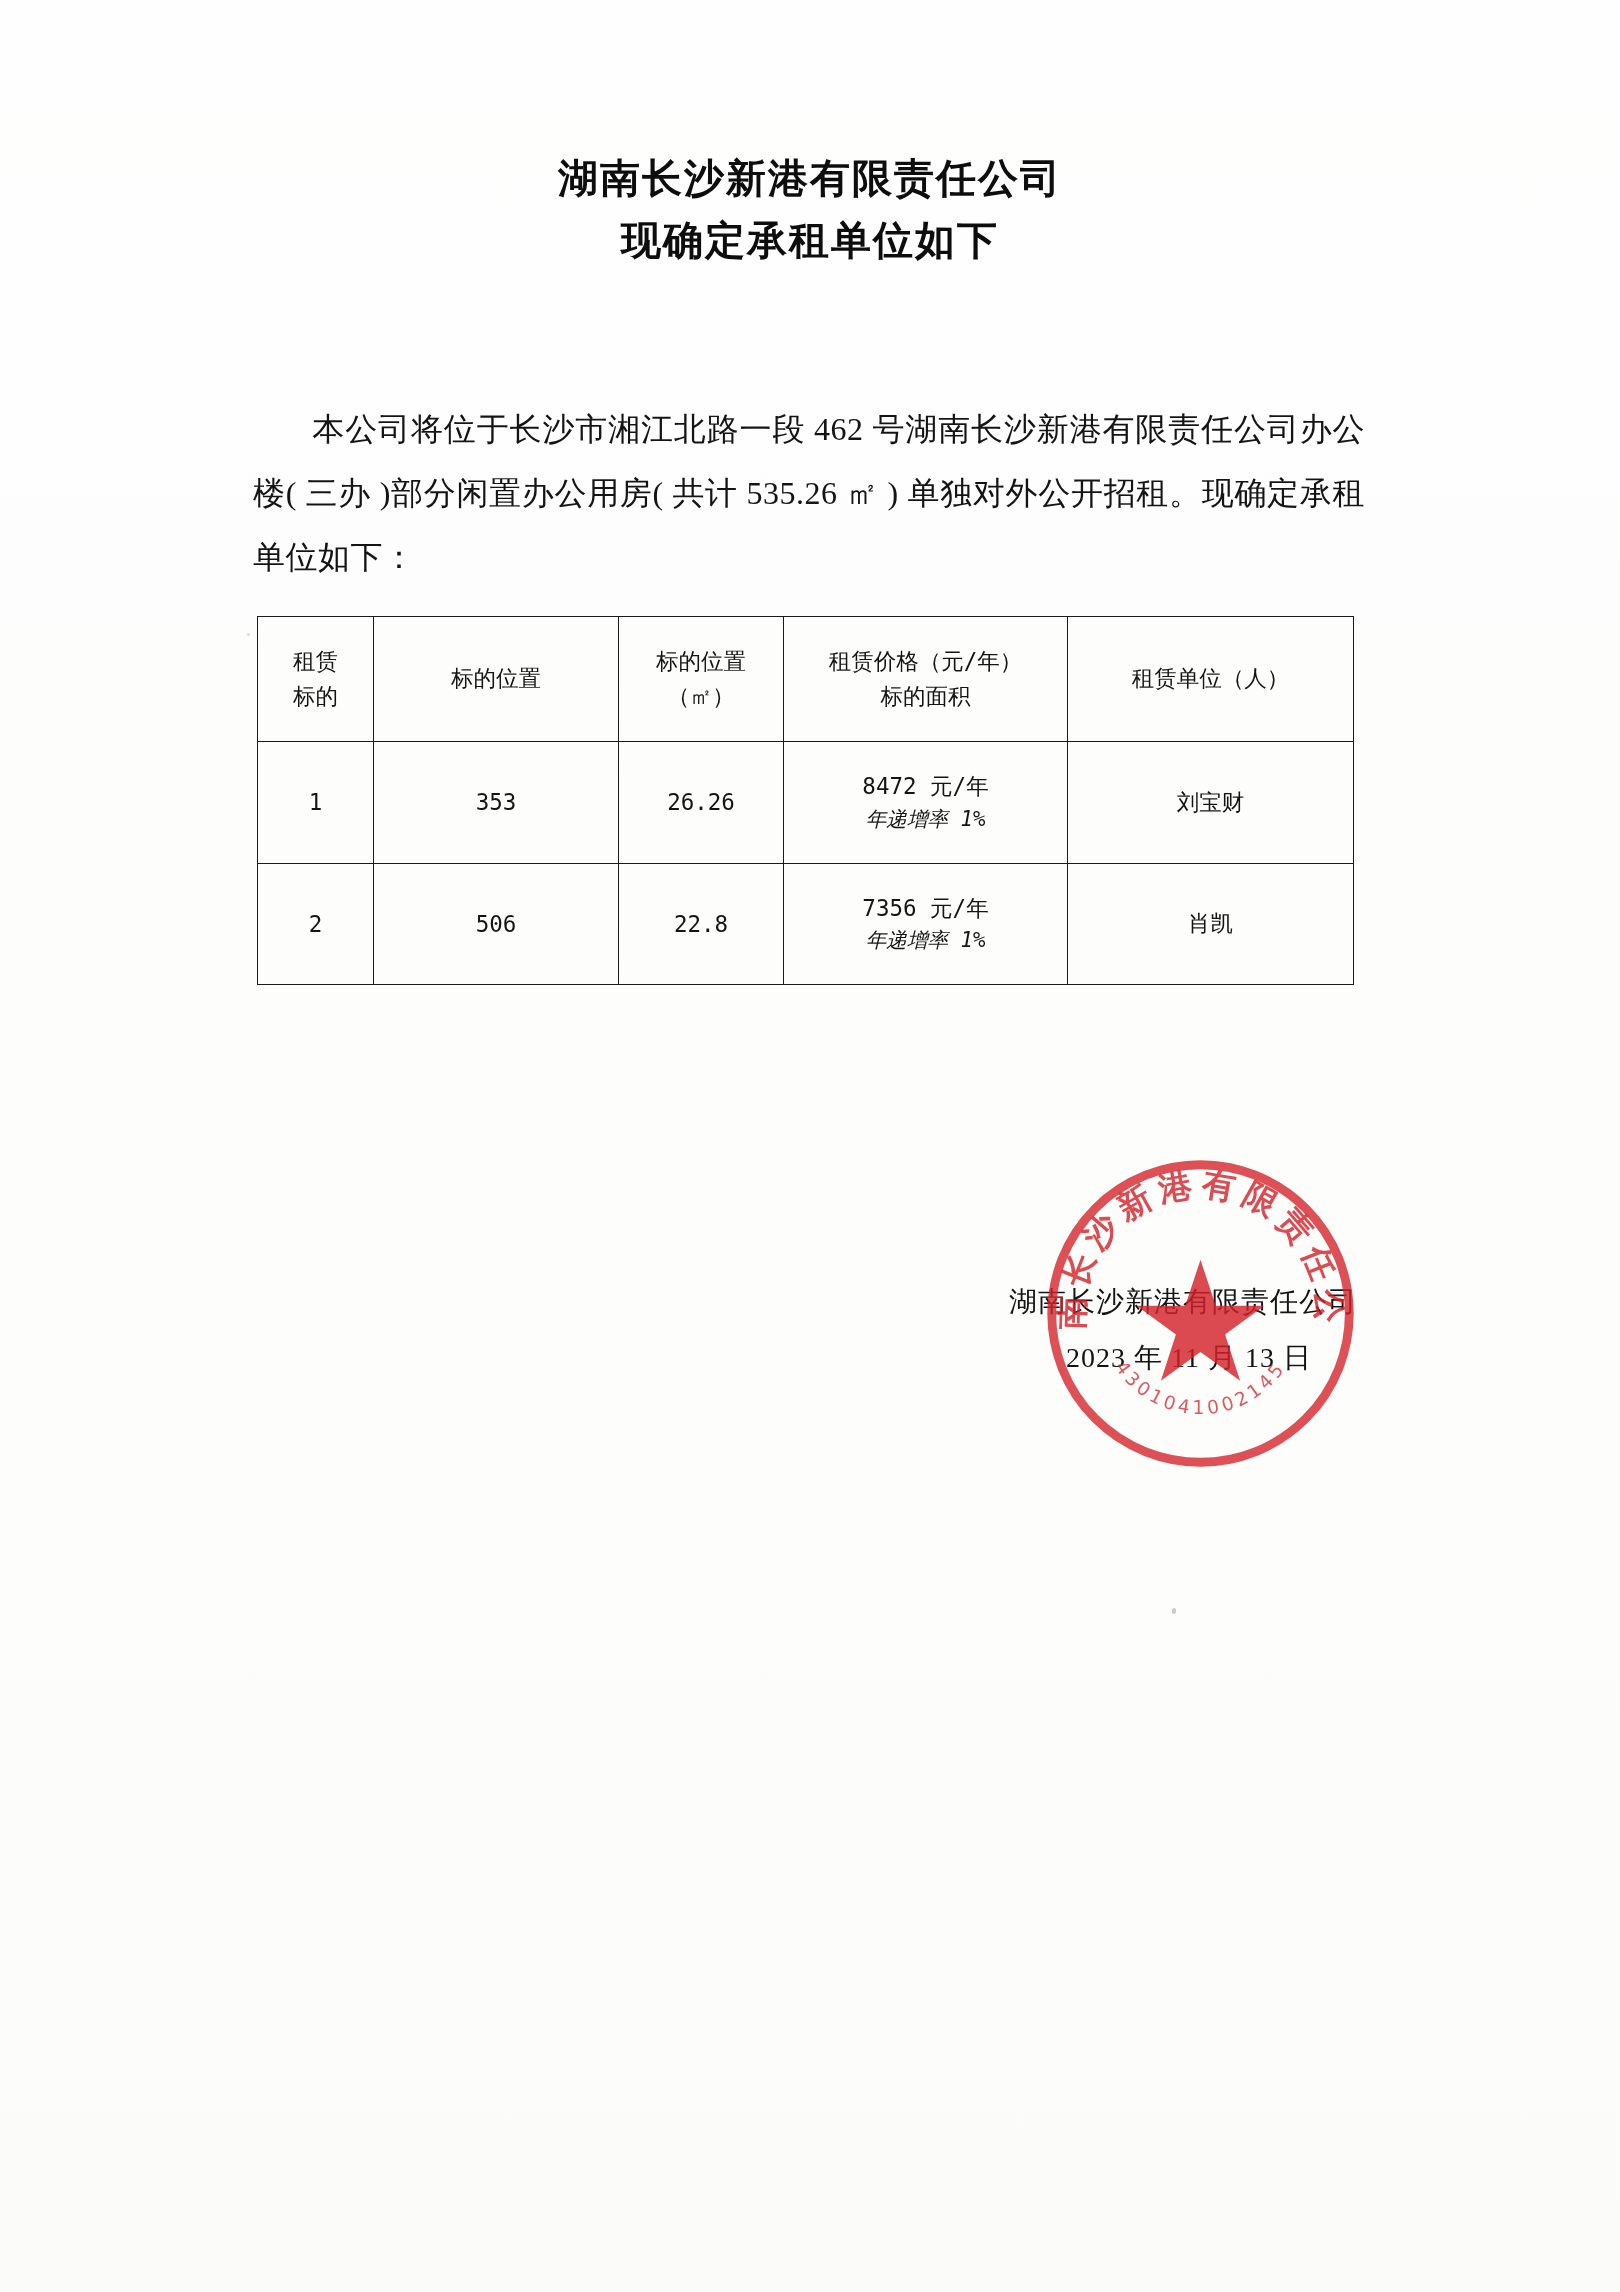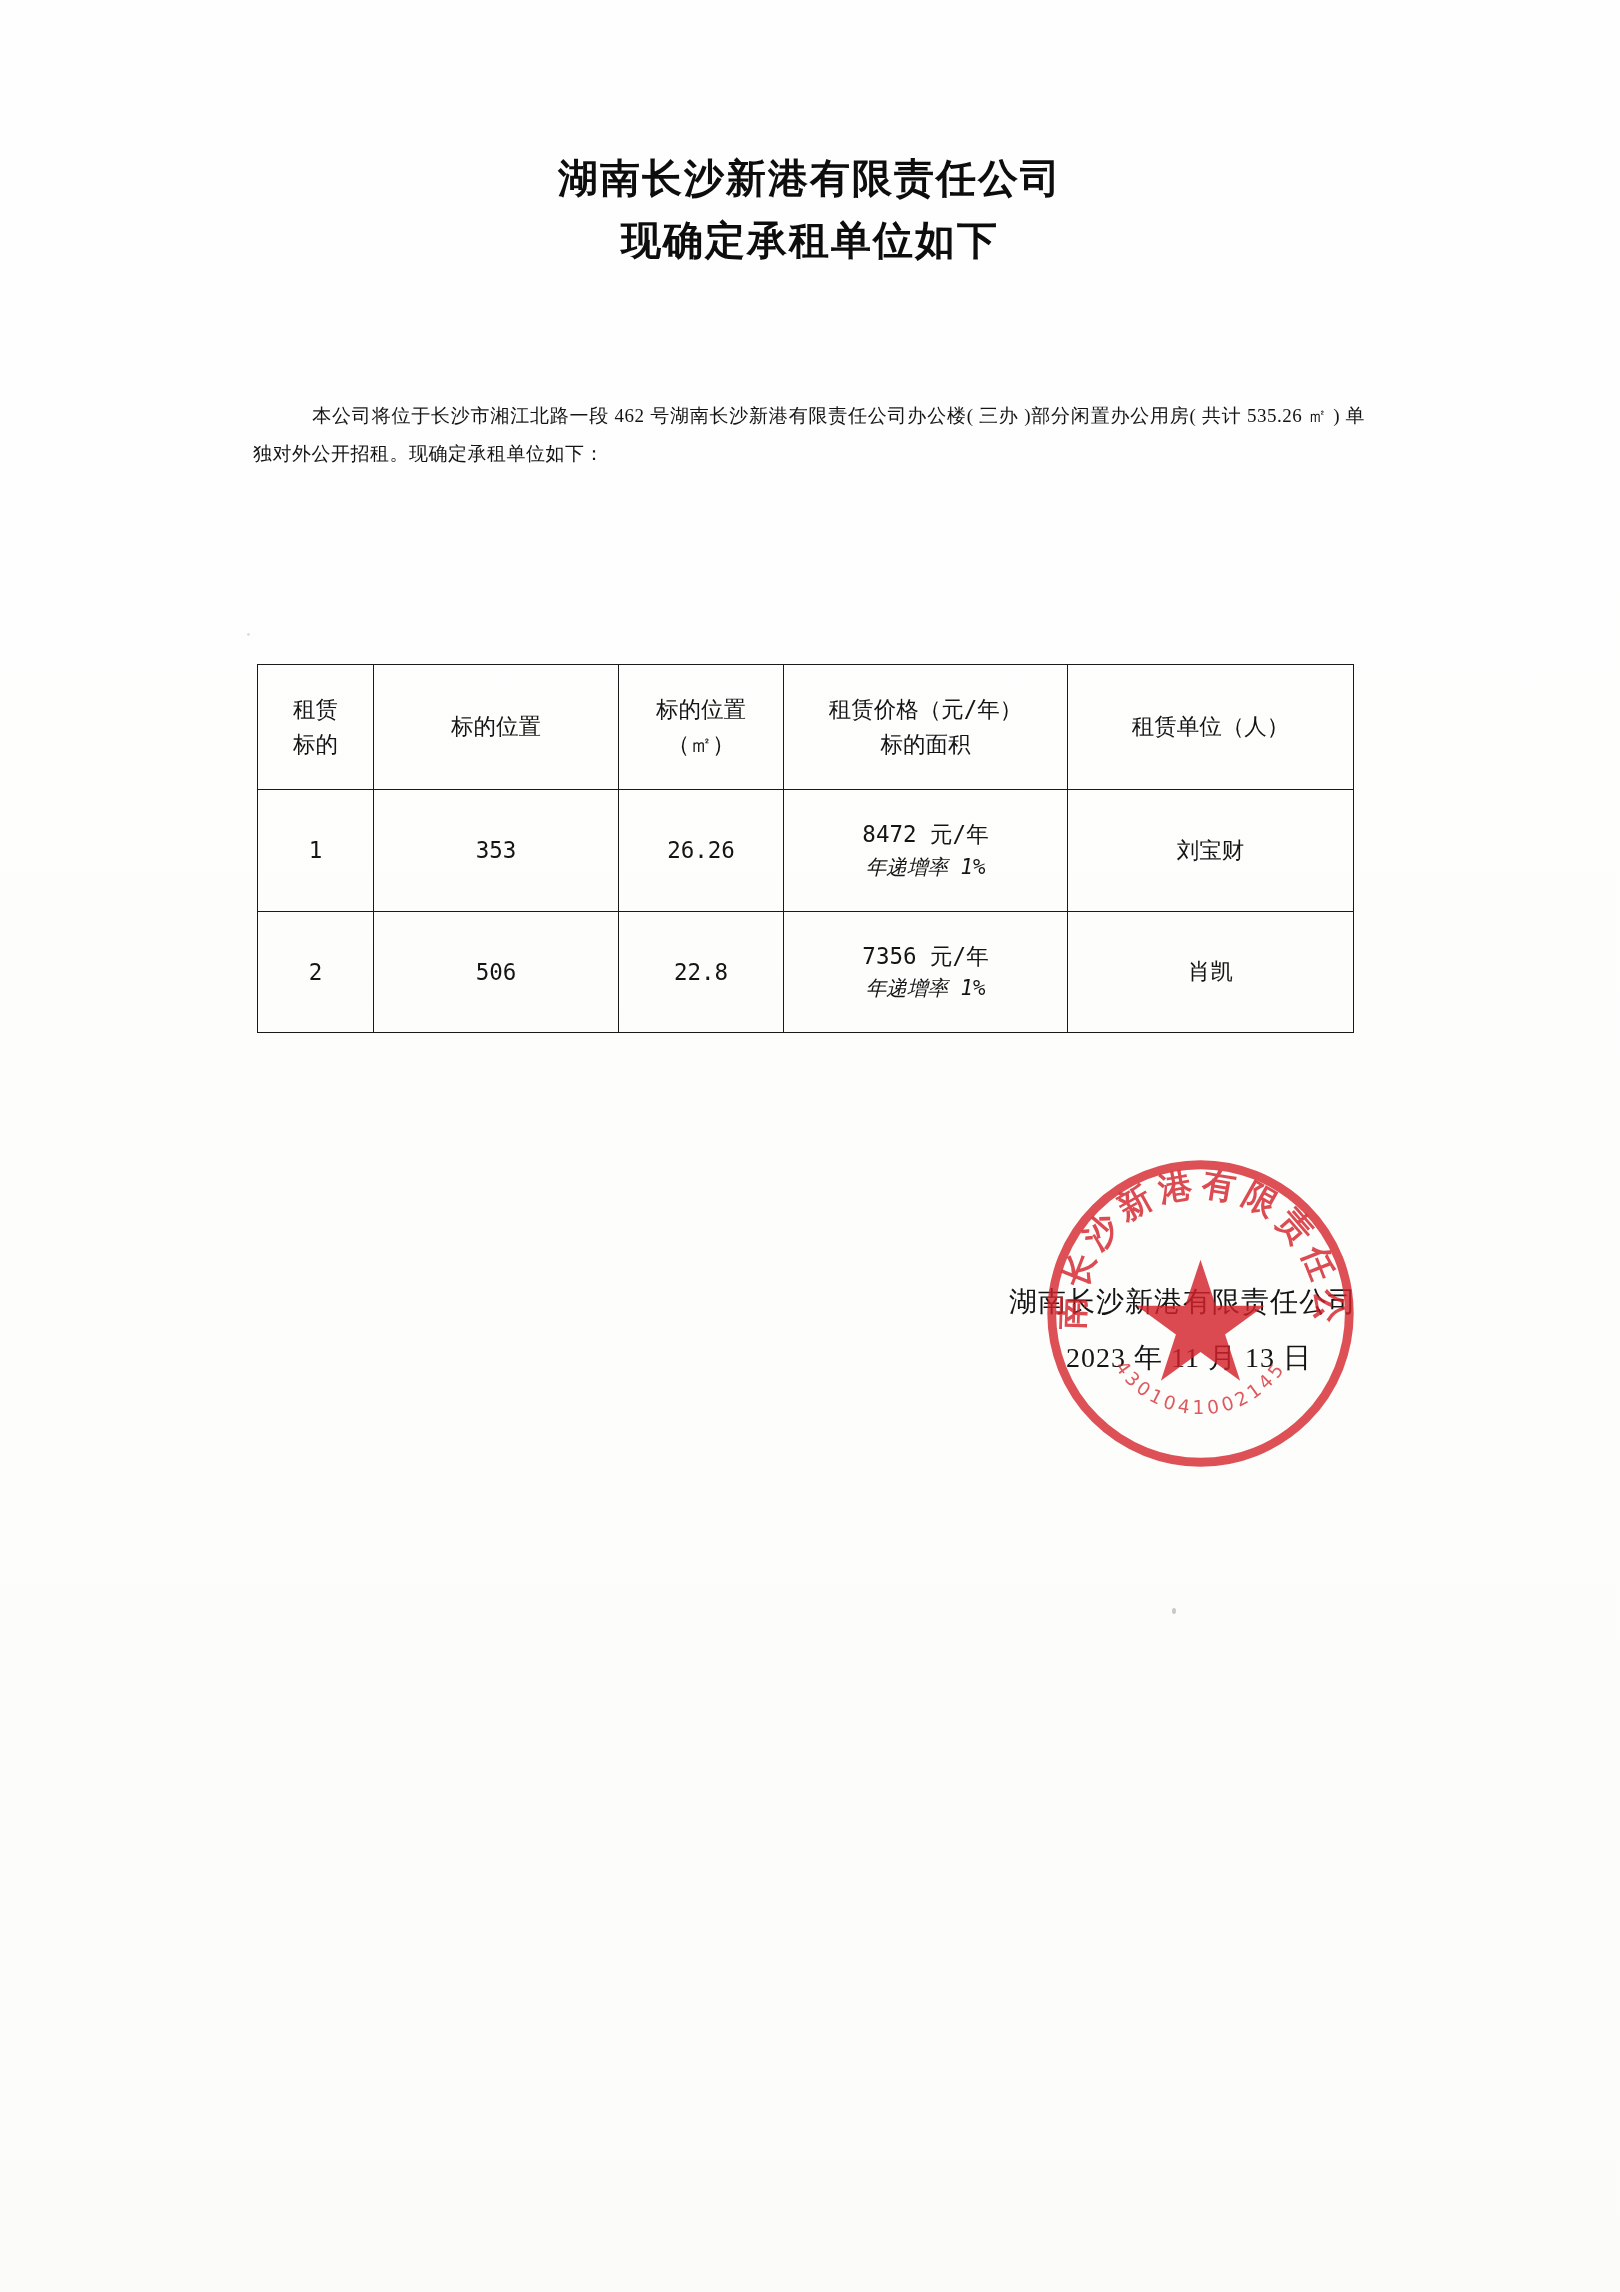--- a/index.html
+++ b/index.html
@@ -45,21 +45,21 @@
     line-height: 1.55;
     color: #0d0d0d;
   }
 
   
   .para {
     position: absolute;
     left: 253px;
     top: 397px;
     width: 1112px;
-    font-size: 19px;
+    font-size: 32px;
     line-height: 2.0;
     letter-spacing: 0.5px;
     text-align: justify;
     color: #141414;
   }
   .para .indent {
     display: inline-block;
     width: 59px;
   }
 
@@ -67,21 +67,20 @@
   .table-wrap {
     position: absolute;
     left: 257px;
     top: 616px;
     width: 1096px;
   }
   table.main {
     border-collapse: collapse;
     width: 1096px;
     table-layout: fixed;
-    margin-top: 48px;
   }
   table.main td, table.main th {
     border: 1.6px solid #1a1a1a;
     text-align: center;
     vertical-align: middle;
     font-family: "DejaVu Sans Mono", monospace;
     font-size: 22.5px;
     color: #141414;
     padding: 3.9px 2px;
   }

